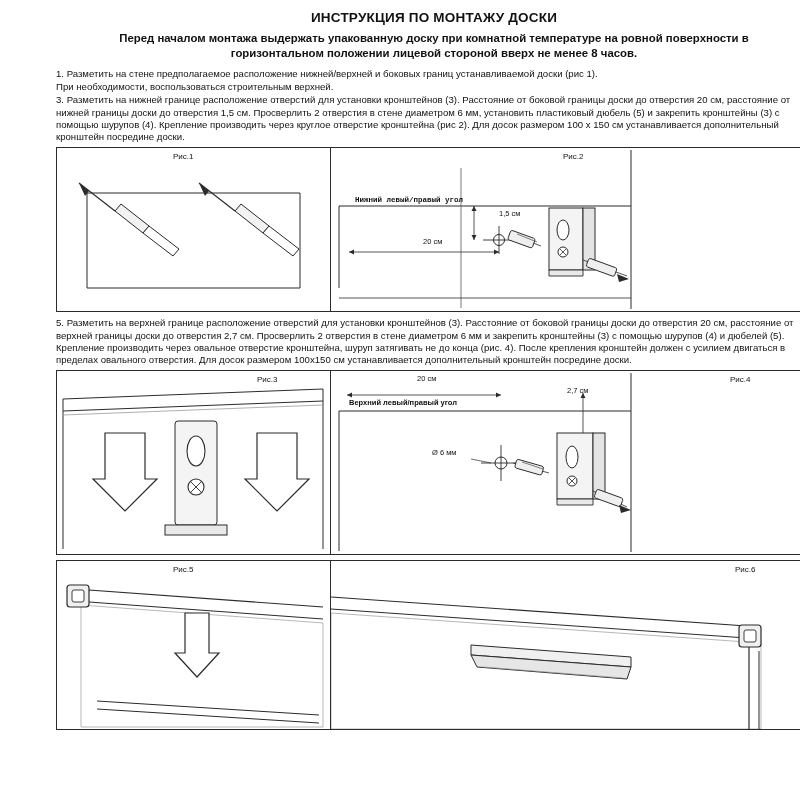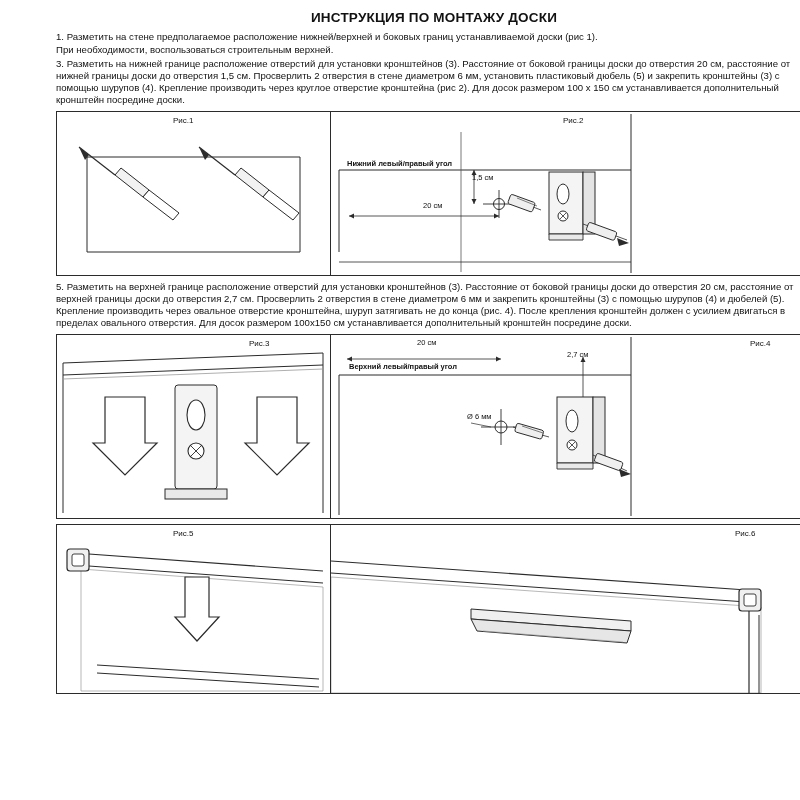--- a/index.html
+++ b/index.html
@@ -88,20 +88,21 @@
   }
   .note.b { font-weight: bold; }
 </style>
 </head>
 <body>
 
 <div class="page">
 
   <div class="doc-title">ИНСТРУКЦИЯ ПО МОНТАЖУ ДОСКИ</div>
 
+  <div class="lead">Перед началом монтажа выдержать упакованную доску при комнатной температуре на ровной поверхности в горизонтальном положении лицевой стороной вверх не менее 8 часов.</div>
 
   <div class="block-text">
     <p class="para">1. Разметить на стене предполагаемое расположение нижней/верхней и боковых границ устанавливаемой доски (рис 1).</p>
     <p class="para">При необходимости, воспользоваться строительным верхней.</p>
     <p class="para">3. Разметить на нижней границе расположение отверстий для установки кронштейнов (3). Расстояние от боковой границы доски до отверстия 20 см, расстояние от нижней границы доски до отверстия 1,5 см. Просверлить 2 отверстия в стене диаметром 6 мм, установить пластиковый дюбель (5) и закрепить кронштейны (3) с помощью шурупов (4). Крепление производить через круглое отверстие кронштейна (рис 2). Для досок размером 100 х 150 см устанавливается дополнительный кронштейн посредине доски.</p>
   </div>
 
   <div class="fig-row row1">
 
     <div class="fig fig1">
@@ -124,22 +125,22 @@
           <path d="M142 35 L178 63" stroke="#2b2b2b" stroke-width="1.2" fill="none"></path>
           <path d="M178 63 L206 85 L212 78 L184 56 Z" fill="#f2f2f2" stroke="#2b2b2b" stroke-width="1"></path>
           <path d="M206 85 L212 78 L242 101 L236 108 Z" fill="#fff" stroke="#2b2b2b" stroke-width="1"></path>
           <path d="M142 35 L152 43 L148 48 Z" fill="#2b2b2b"></path>
         </g>
       </svg>
     </div>
 
     <div class="fig fig2">
       <div class="fig-label" style="left:232px; top:4px;">Рис.2</div>
-      <div class="note b" style="left:16px; top:48px; width:110px;">Нижний левый/правый угол</div>
-      <div class="note" style="left:141px; top:62px;">1,5 см</div>
+      <div class="note b" style="left:24px; top:48px; width:110px;font-family:Liberation Mono, monospace;">Нижний левый/правый угол</div>
+      <div class="note" style="left:168px; top:62px;">1,5 см</div>
       <div class="note" style="left:92px; top:90px;">20 см</div>
       <svg width="479" height="163" viewBox="0 0 479 163">
 
         <path d="M8 58 L300 58" stroke="#2b2b2b" stroke-width="1" fill="none"></path>
         <path d="M8 58 L8 140" stroke="#2b2b2b" stroke-width="1" fill="none"></path>
 
         <path d="M130 20 L130 160" stroke="#555" stroke-width="0.8" fill="none" stroke-dasharray="0"></path>
         <path d="M8 150 L300 150" stroke="#2b2b2b" stroke-width="0.8" fill="none"></path>
 
         <path d="M300 2 L300 161" stroke="#2b2b2b" stroke-width="1" fill="none"></path>
@@ -182,21 +183,21 @@
     </div>
   </div>
 
   <div class="block-text">
     <p class="para">5. Разметить на верхней границе расположение отверстий для установки кронштейнов (3). Расстояние от боковой границы доски до отверстия 20 см, расстояние от верхней границы доски до отверстия 2,7 см. Просверлить 2 отверстия в стене диаметром 6 мм и закрепить кронштейны (3) с помощью шурупов (4) и дюбелей (5). Крепление производить через овальное отверстие кронштейна, шуруп затягивать не до конца (рис. 4). После крепления кронштейн должен с усилием двигаться в пределах овального отверстия. Для досок размером 100х150 см устанавливается дополнительный кронштейн посредине доски.</p>
   </div>
 
   <div class="fig-row row2">
 
     <div class="fig fig3">
-      <div class="fig-label" style="left:192px; top:4px;">Рис.3</div>
+      <div class="fig-label" style="left:200px; top:4px;">Рис.3</div>
       <svg width="273" height="183" viewBox="0 0 273 183">
 
         <path d="M6 28 L266 18" stroke="#2b2b2b" stroke-width="1" fill="none"></path>
         <path d="M6 40 L266 30" stroke="#2b2b2b" stroke-width="1" fill="none"></path>
         <path d="M6 28 L6 178" stroke="#2b2b2b" stroke-width="1" fill="none"></path>
         <path d="M266 18 L266 178" stroke="#2b2b2b" stroke-width="1" fill="none"></path>
         <path d="M6 44 L266 34" stroke="#9a9a9a" stroke-width="0.8" fill="none"></path>
 
         <g>
           <path d="M48 62 L88 62 L88 108 L100 108 L68 140 L36 108 L48 108 Z" fill="#fff" stroke="#2b2b2b" stroke-width="1.2"></path>
@@ -210,25 +211,25 @@
           <rect x="118" y="50" width="42" height="104" rx="3" fill="#f4f4f4" stroke="#2b2b2b" stroke-width="1"></rect>
           <ellipse cx="139" cy="80" rx="9" ry="15" fill="#fff" stroke="#2b2b2b" stroke-width="1.1"></ellipse>
           <circle cx="139" cy="116" r="8" fill="#fff" stroke="#2b2b2b" stroke-width="1.1"></circle>
           <path d="M133 110 L145 122 M145 110 L133 122" stroke="#2b2b2b" stroke-width="0.9"></path>
           <rect x="108" y="154" width="62" height="10" fill="#e9e9e9" stroke="#2b2b2b" stroke-width="1"></rect>
         </g>
       </svg>
     </div>
 
     <div class="fig fig4">
-      <div class="fig-label" style="left:419px; top:4px;">Рис.4</div>
+      <div class="fig-label" style="left:399px; top:4px;">Рис.4</div>
       <div class="note" style="left:86px; top:4px;">20 см</div>
       <div class="note" style="left:236px; top:16px;">2,7 см</div>
       <div class="note b" style="left:18px; top:28px; width:120px;">Верхний левый/правый угол</div>
-      <div class="note" style="left:136px; top:78px;">Ø 6 мм</div>
+      <div class="note" style="left:101px; top:78px;">Ø 6 мм</div>
       <svg width="479" height="183" viewBox="0 0 479 183">
 
         <path d="M16 24 L170 24" stroke="#2b2b2b" stroke-width="0.8"></path>
         <path d="M16 24 l5 -2.5 v5 z" fill="#2b2b2b"></path>
         <path d="M170 24 l-5 -2.5 v5 z" fill="#2b2b2b"></path>
 
         <path d="M8 40 L300 40" stroke="#2b2b2b" stroke-width="1" fill="none"></path>
         <path d="M8 40 L8 180" stroke="#2b2b2b" stroke-width="1" fill="none"></path>
         <path d="M300 2 L300 181" stroke="#2b2b2b" stroke-width="1" fill="none"></path>
 

